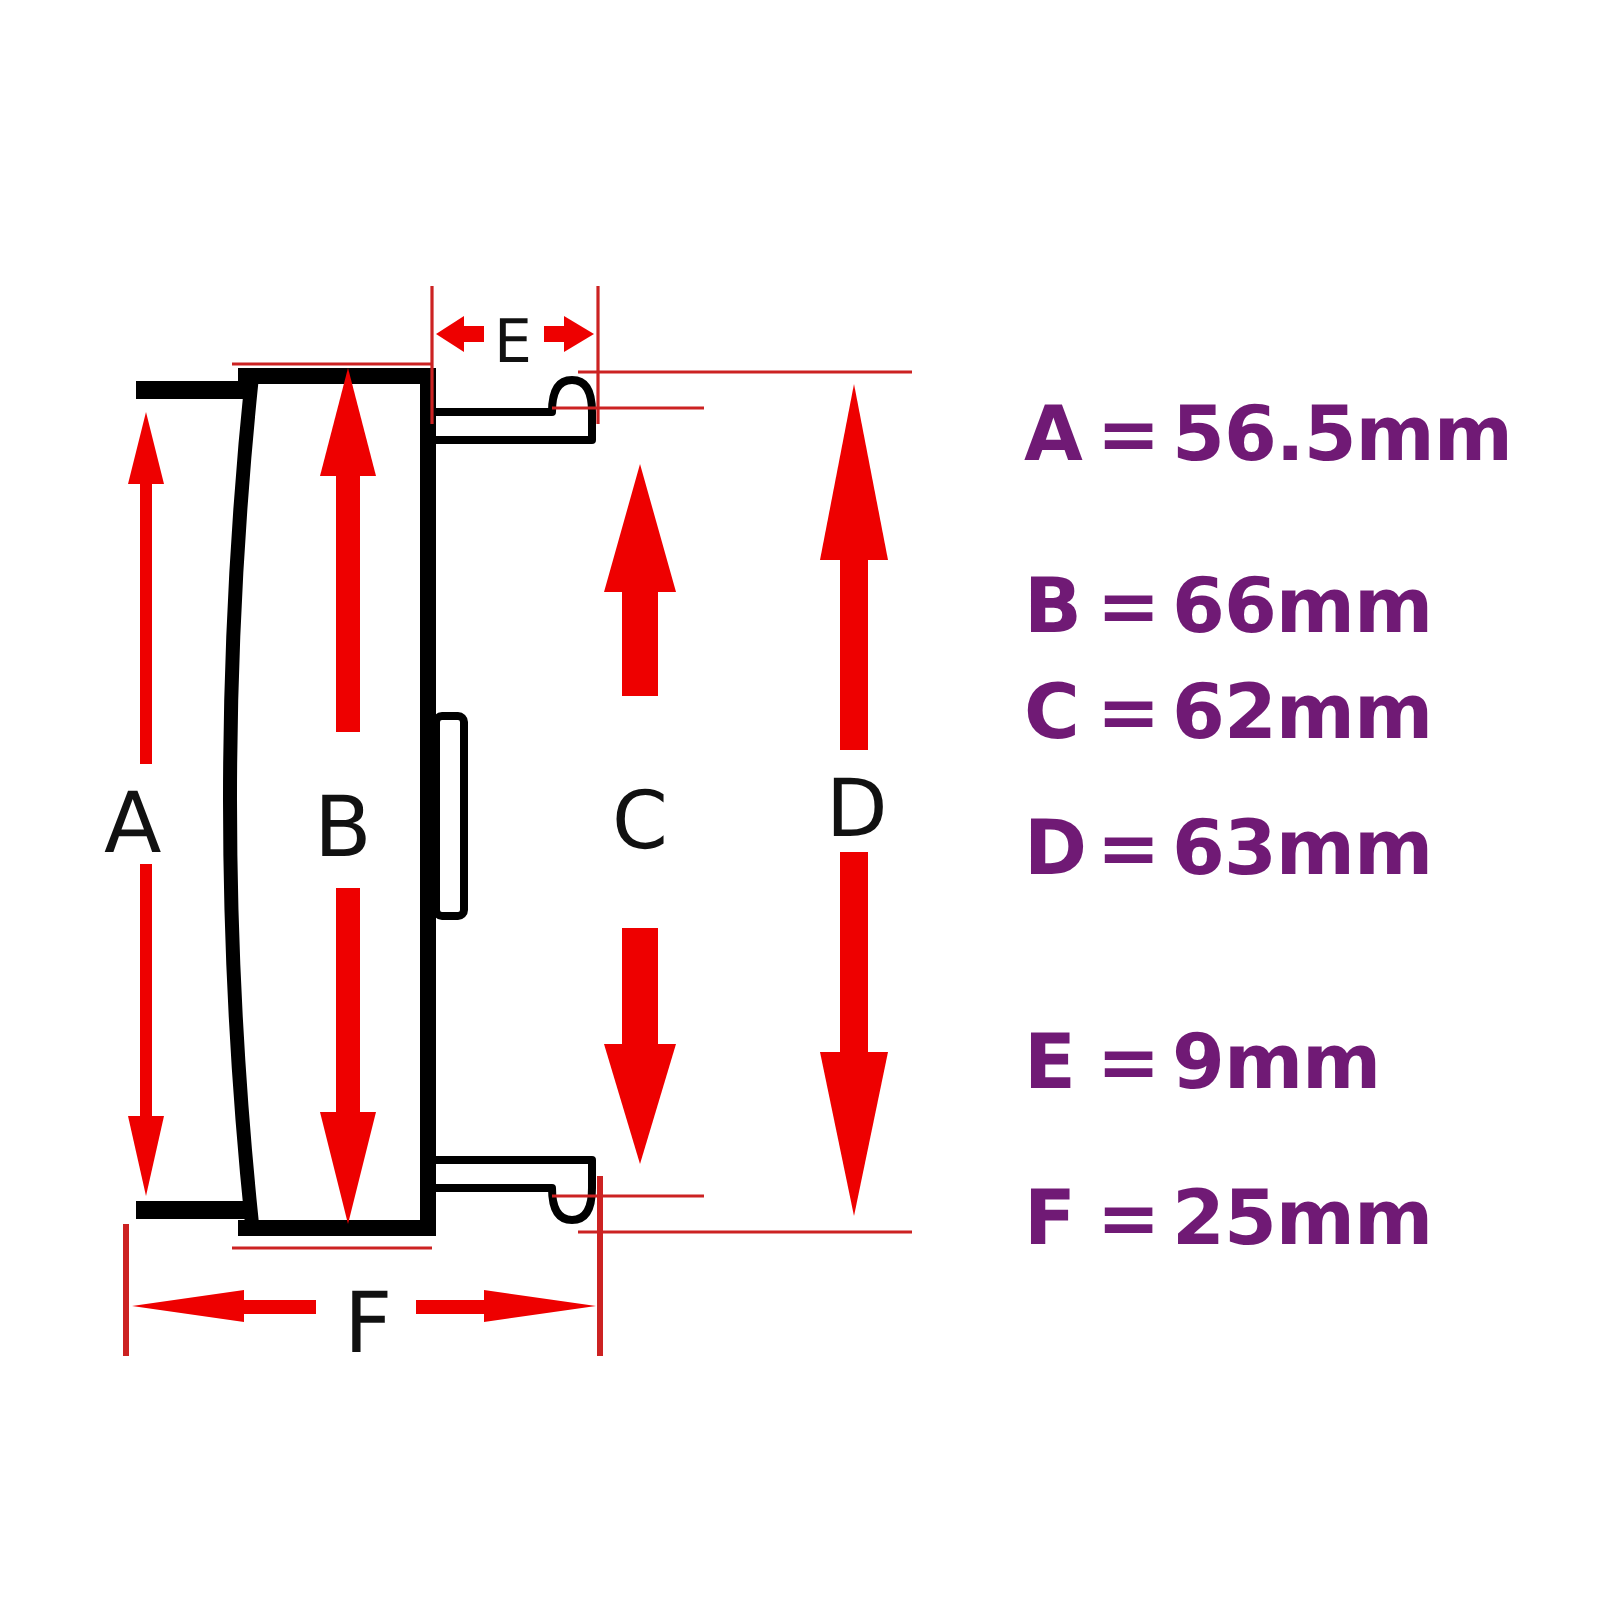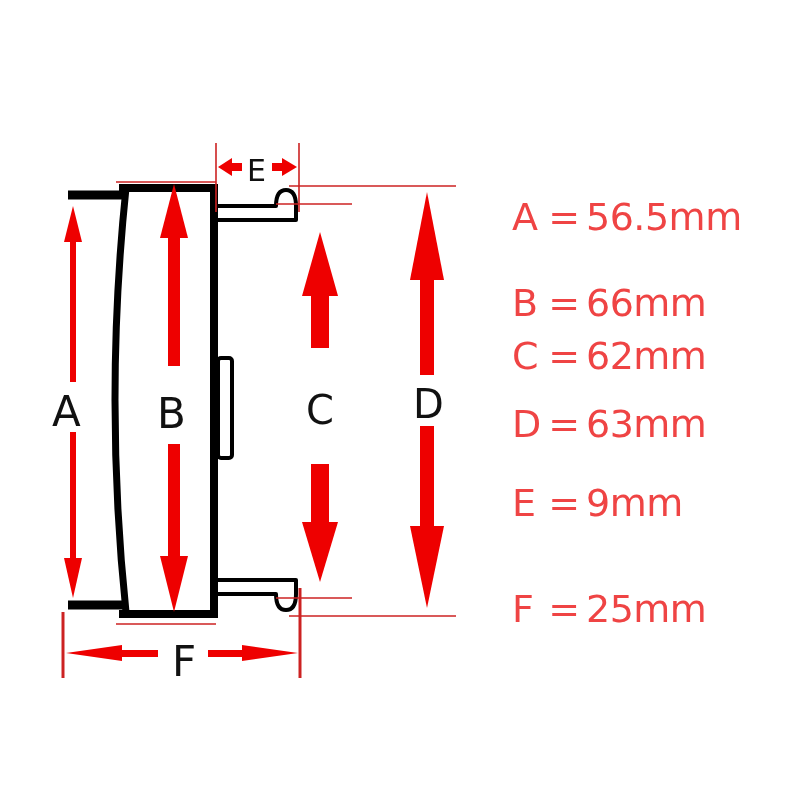--- a/index.html
+++ b/index.html
@@ -1,20 +1,20 @@
 <!DOCTYPE html>
 <html><head>
   <meta charset="utf-8">
   <style>
     html, body { margin: 0; padding: 0; background: #ffffff; }
     body { width: 800px; height: 800px; position: relative; overflow: hidden; font-family: "DejaVu Sans", sans-serif; }
     #stage { position: absolute; left: 0; top: 0; width: 800px; height: 800px; }
     .lbl { font-family: "DejaVu Sans", sans-serif; fill: #111; }
     .specs { position: absolute; left: 512px; top: 192px; }
-    .spec-row { position: absolute; left: 0; height: 50px; line-height: 50px; font-size: 38px; color: #ef4444; white-space: nowrap; font-family: "DejaVu Sans", sans-serif; letter-spacing: -0.5px; }
+    .spec-row { position: absolute; left: 0; height: 50px; line-height: 50px; font-size: 38px; color: #701a75; white-space: nowrap; font-family: "DejaVu Sans", sans-serif; letter-spacing: -0.5px; font-weight: bold; }
     .spec-row .k { display: inline-block; width: 30px; }
     .spec-row .eq { display: inline-block; width: 44px; text-align: center; }
   </style>
 </head>
 <body>
 
 <svg id="stage" width="800" height="800" viewBox="0 0 800 800" xmlns="http://www.w3.org/2000/svg">
 
   <g fill="none" stroke="#000" stroke-linejoin="round">
 
@@ -107,19 +107,19 @@
   </div>
   <div class="spec-row" style="top:86px">
     <span class="k">B</span><span class="eq">=</span><span>66mm</span>
   </div>
   <div class="spec-row" style="top:139px">
     <span class="k">C</span><span class="eq">=</span><span>62mm</span>
   </div>
   <div class="spec-row" style="top:207px">
     <span class="k">D</span><span class="eq">=</span><span>63mm</span>
   </div>
-  <div class="spec-row" style="top:286px">
+  <div class="spec-row" style="top:314px">
     <span class="k">E</span><span class="eq">=</span><span>9mm</span>
   </div>
   <div class="spec-row" style="top:392px">
     <span class="k">F</span><span class="eq">=</span><span>25mm</span>
   </div>
 </div>
 
 </body></html>

